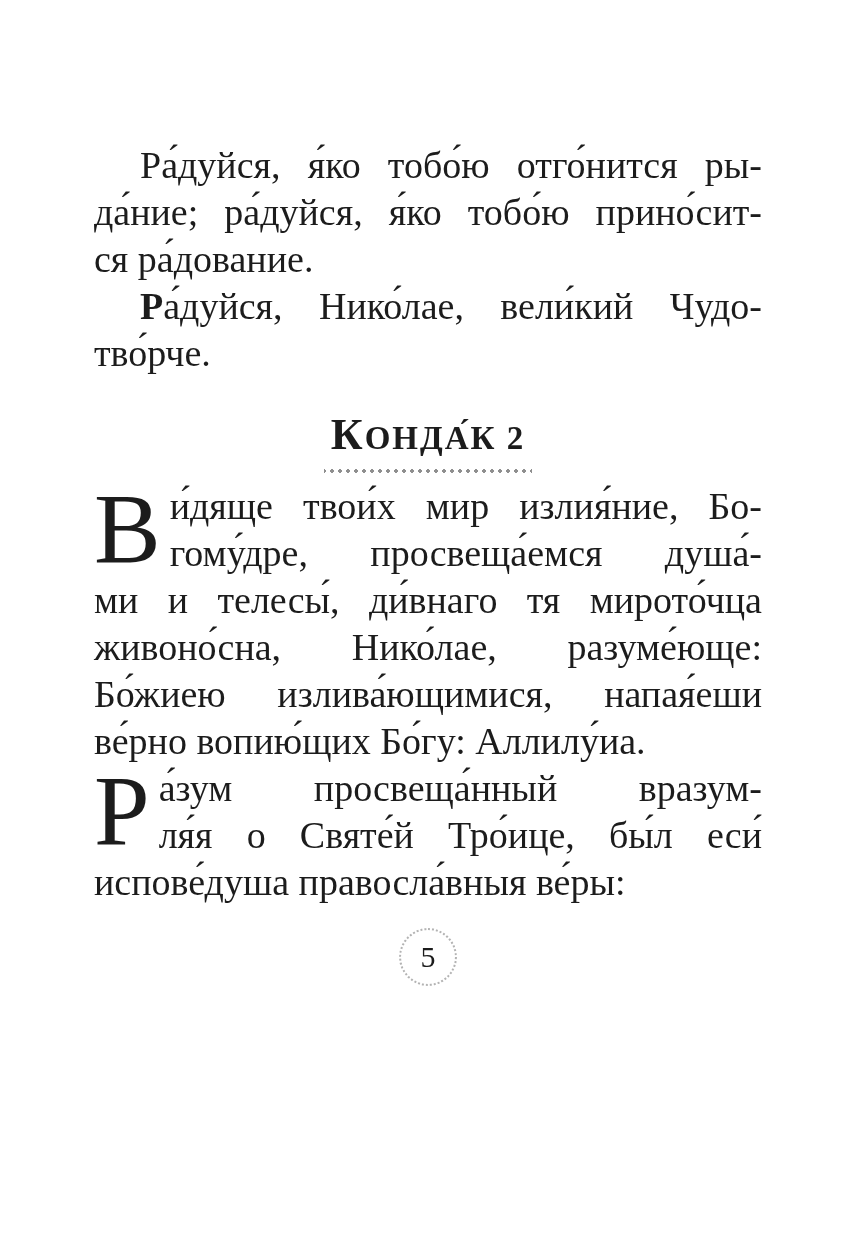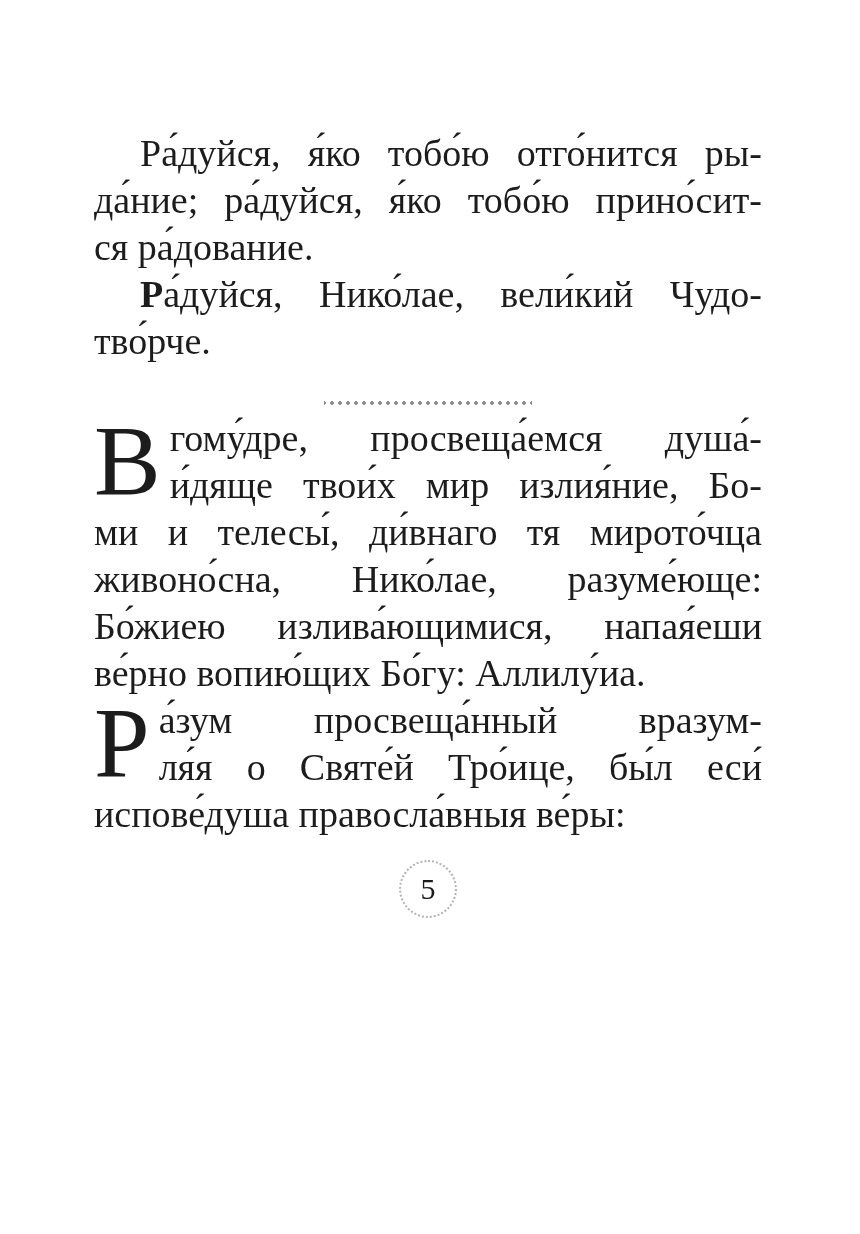--- a/index.html
+++ b/index.html
@@ -1,21 +1,21 @@
 <!DOCTYPE html>
 <html lang="ru" style="--text-color: #1c1c1c; --rule-dot-color: #8f8f8f; --circle-dot-color: #b3b3b3;"><head>
 <meta charset="utf-8">
 <style>
   html, body { margin: 0; padding: 0; background: #ffffff; }
 
   .page {
     position: relative;
     width: 860px;
     height: 1066px;
-    margin: 0 auto;
+    margin: 12px auto;
     background: #ffffff;
     box-sizing: border-box;
     padding: 130px 98px 0 94px;
     font-family: "Liberation Serif", "DejaVu Serif", serif;
     color: var(--text-color, #1c1c1c);
     overflow: hidden;
   }
 
   .text-column { width: 100%; }
 
@@ -96,26 +96,27 @@
       <p class="para">
         <span class="line indent">Ра́дуйся, я́ко тобо́ю отго́нится ры-</span>
         <span class="line">да́ние; ра́дуйся, я́ко тобо́ю прино́сит-</span>
         <span class="line para-end">ся ра́дование.</span>
       </p>
       <p class="para">
         <span class="line indent"><b class="bold-lead">Р</b>а́дуйся, Нико́лае, вели́кий Чудо-</span>
         <span class="line para-end">тво́рче.</span>
       </p>
   <div class="heading-block">
+    <h2 class="heading"><span class="h-inner"><span class="h-lead">К</span><span class="h-rest">ОНДА́К 2</span></span></h2>
     <div class="dotted-rule" style="width: 208px;"></div>
   </div>
 <p class="para dropcap-para">
         <span class="dropcap">В</span>
+        <span class="line">и́дяще твои́х мир излия́ние, Бо-</span>
         <span class="line">гому́дре, просвеща́емся душа́-</span>
-        <span class="line">и́дяще твои́х мир излия́ние, Бо-</span>
         <span class="line">ми и телесы́, ди́внаго тя мирото́чца</span>
         <span class="line">живоно́сна, Нико́лае, разуме́юще:</span>
         <span class="line">Бо́жиею излива́ющимися, напая́еши</span>
         <span class="line para-end">ве́рно вопию́щих Бо́гу: Аллилу́иа.</span>
       </p>
 <p class="para dropcap-para">
         <span class="dropcap">Р</span>
         <span class="line">а́зум просвеща́нный вразум-</span>
         <span class="line">ля́я о Святе́й Тро́ице, бы́л еси́</span>
         <span class="line para-end">испове́душа правосла́вныя ве́ры:</span>

